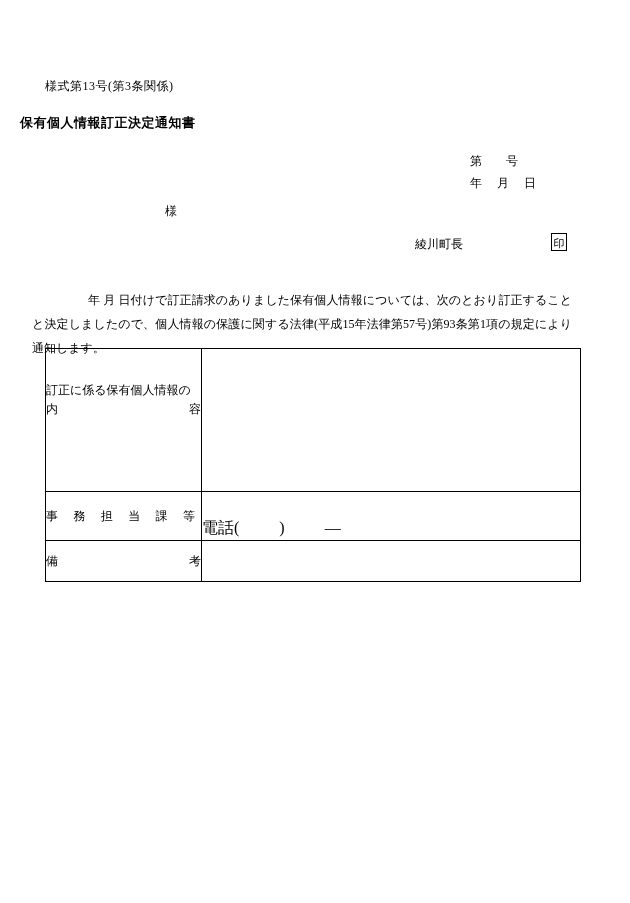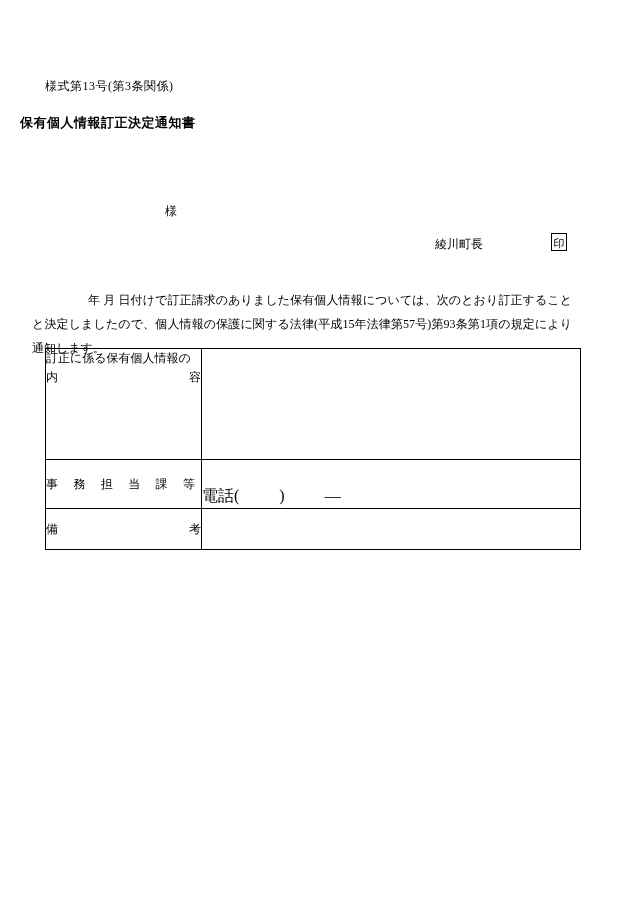--- a/index.html
+++ b/index.html
@@ -55,21 +55,21 @@
 
   .addressee {
     position: absolute;
     left: 165px;
     top: 203px;
     font-size: 12px;
   }
 
   .issuer {
     position: absolute;
-    left: 435px;
+    left: 415px;
     top: 236px;
     font-size: 12px;
     white-space: pre;
   }
 
   .seal-box {
     position: absolute;
     left: 551px;
     top: 233px;
     width: 16px;
@@ -111,21 +111,21 @@
   }
   td.label {
     width: 155px;
     padding: 6px 8px;
     line-height: 19px;
   }
   td.value {
     width: 378px;
     padding: 6px 8px;
   }
-  .row1 .label { height: 110px; vertical-align: top; }
+  .row1 .label { height: 110px; vertical-align: top; padding-top: 32px; }
   .row2 .label { height: 145px; }
   .row3 .label { height: 48px; }
   .row4 .label { height: 40px; }
 
   .spread {
     display: flex;
     justify-content: space-between;
   }
   .spread-3 {
     display: flex;
@@ -141,20 +141,24 @@
 </style>
 </head>
 <body>
 
 <div class="page">
 
   <div class="form-no">様式第13号(第3条関係)</div>
 
   <div class="doc-title">保有個人情報訂正決定通知書</div>
 
+  <div class="numbers-block">
+    <div class="row">第        号</div>
+    <div class="row">年     月     日</div>
+  </div>
 
   <div class="addressee">様</div>
 
   <div class="issuer">綾川町長</div>
   <div class="seal-box">印</div>
 
   <div class="body-text"><span class="indent"></span><span>年     月     日付けで訂正請求のありました保有個人情報については、次のとおり訂正することと決定しましたので、個人情報の保護に関する法律(平成15年法律第57号)第93条第1項の規定により通知します。</span></div>
 
   <table class="form-table">
     <tbody>

